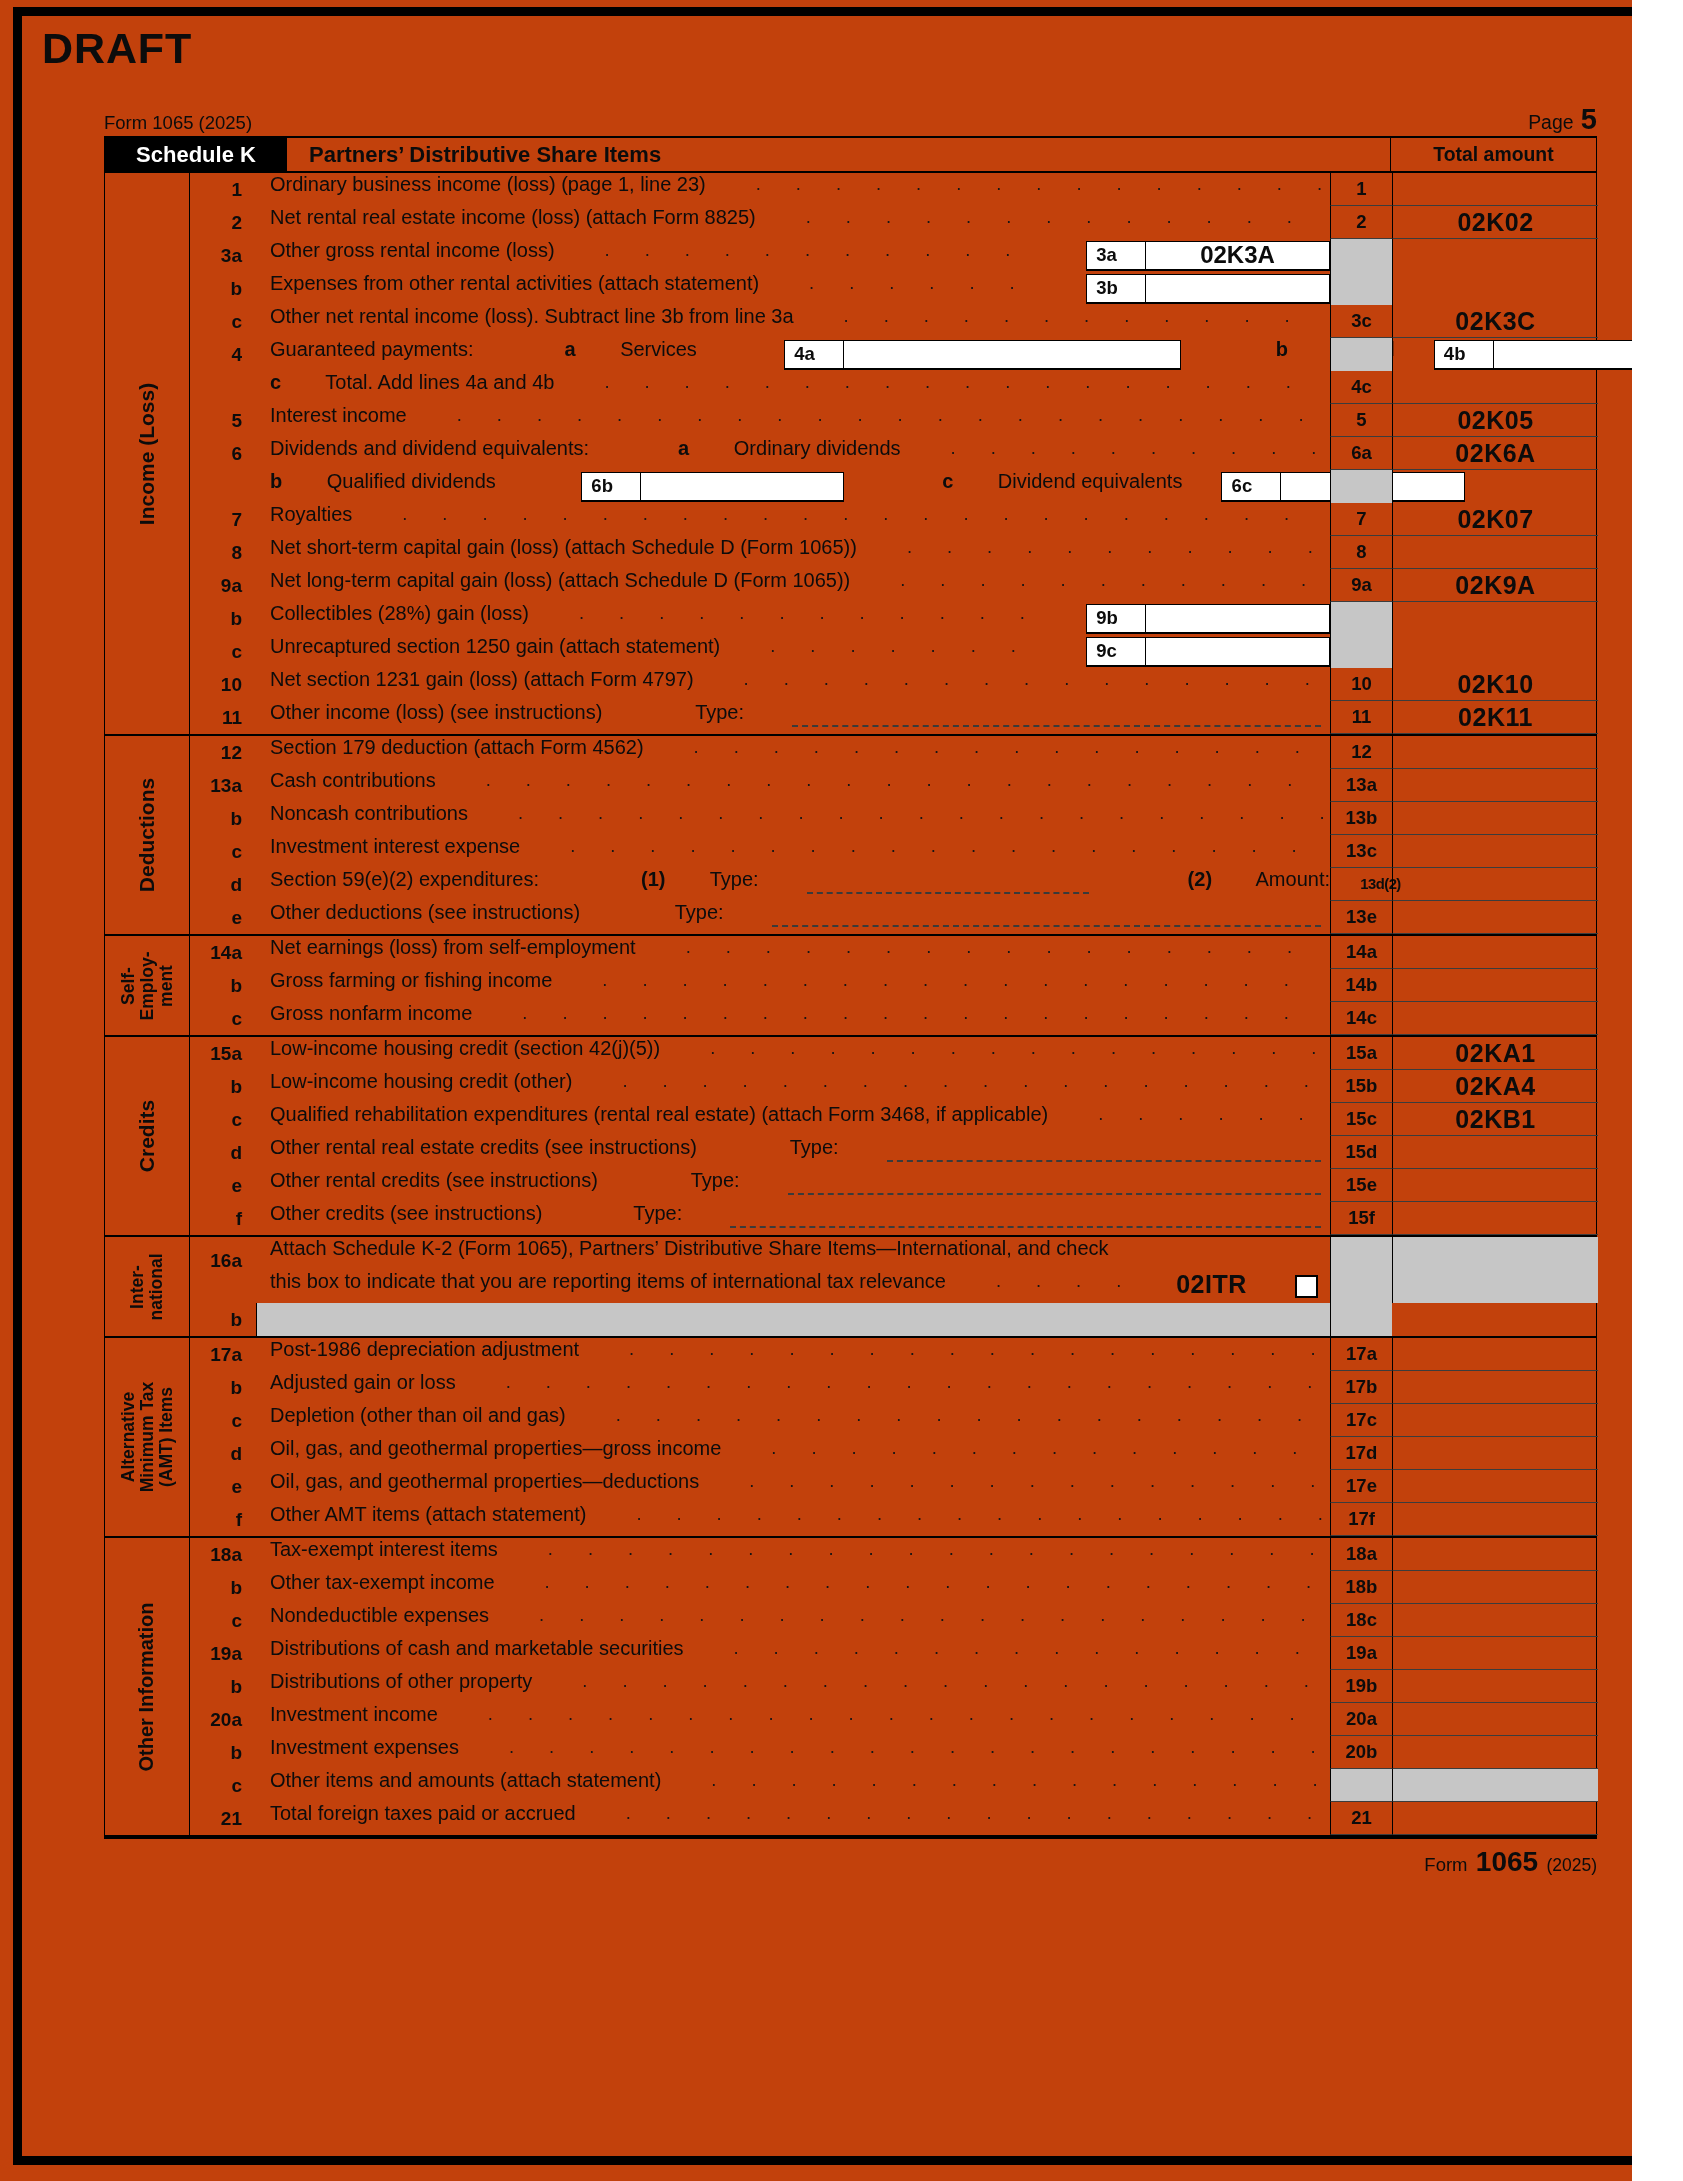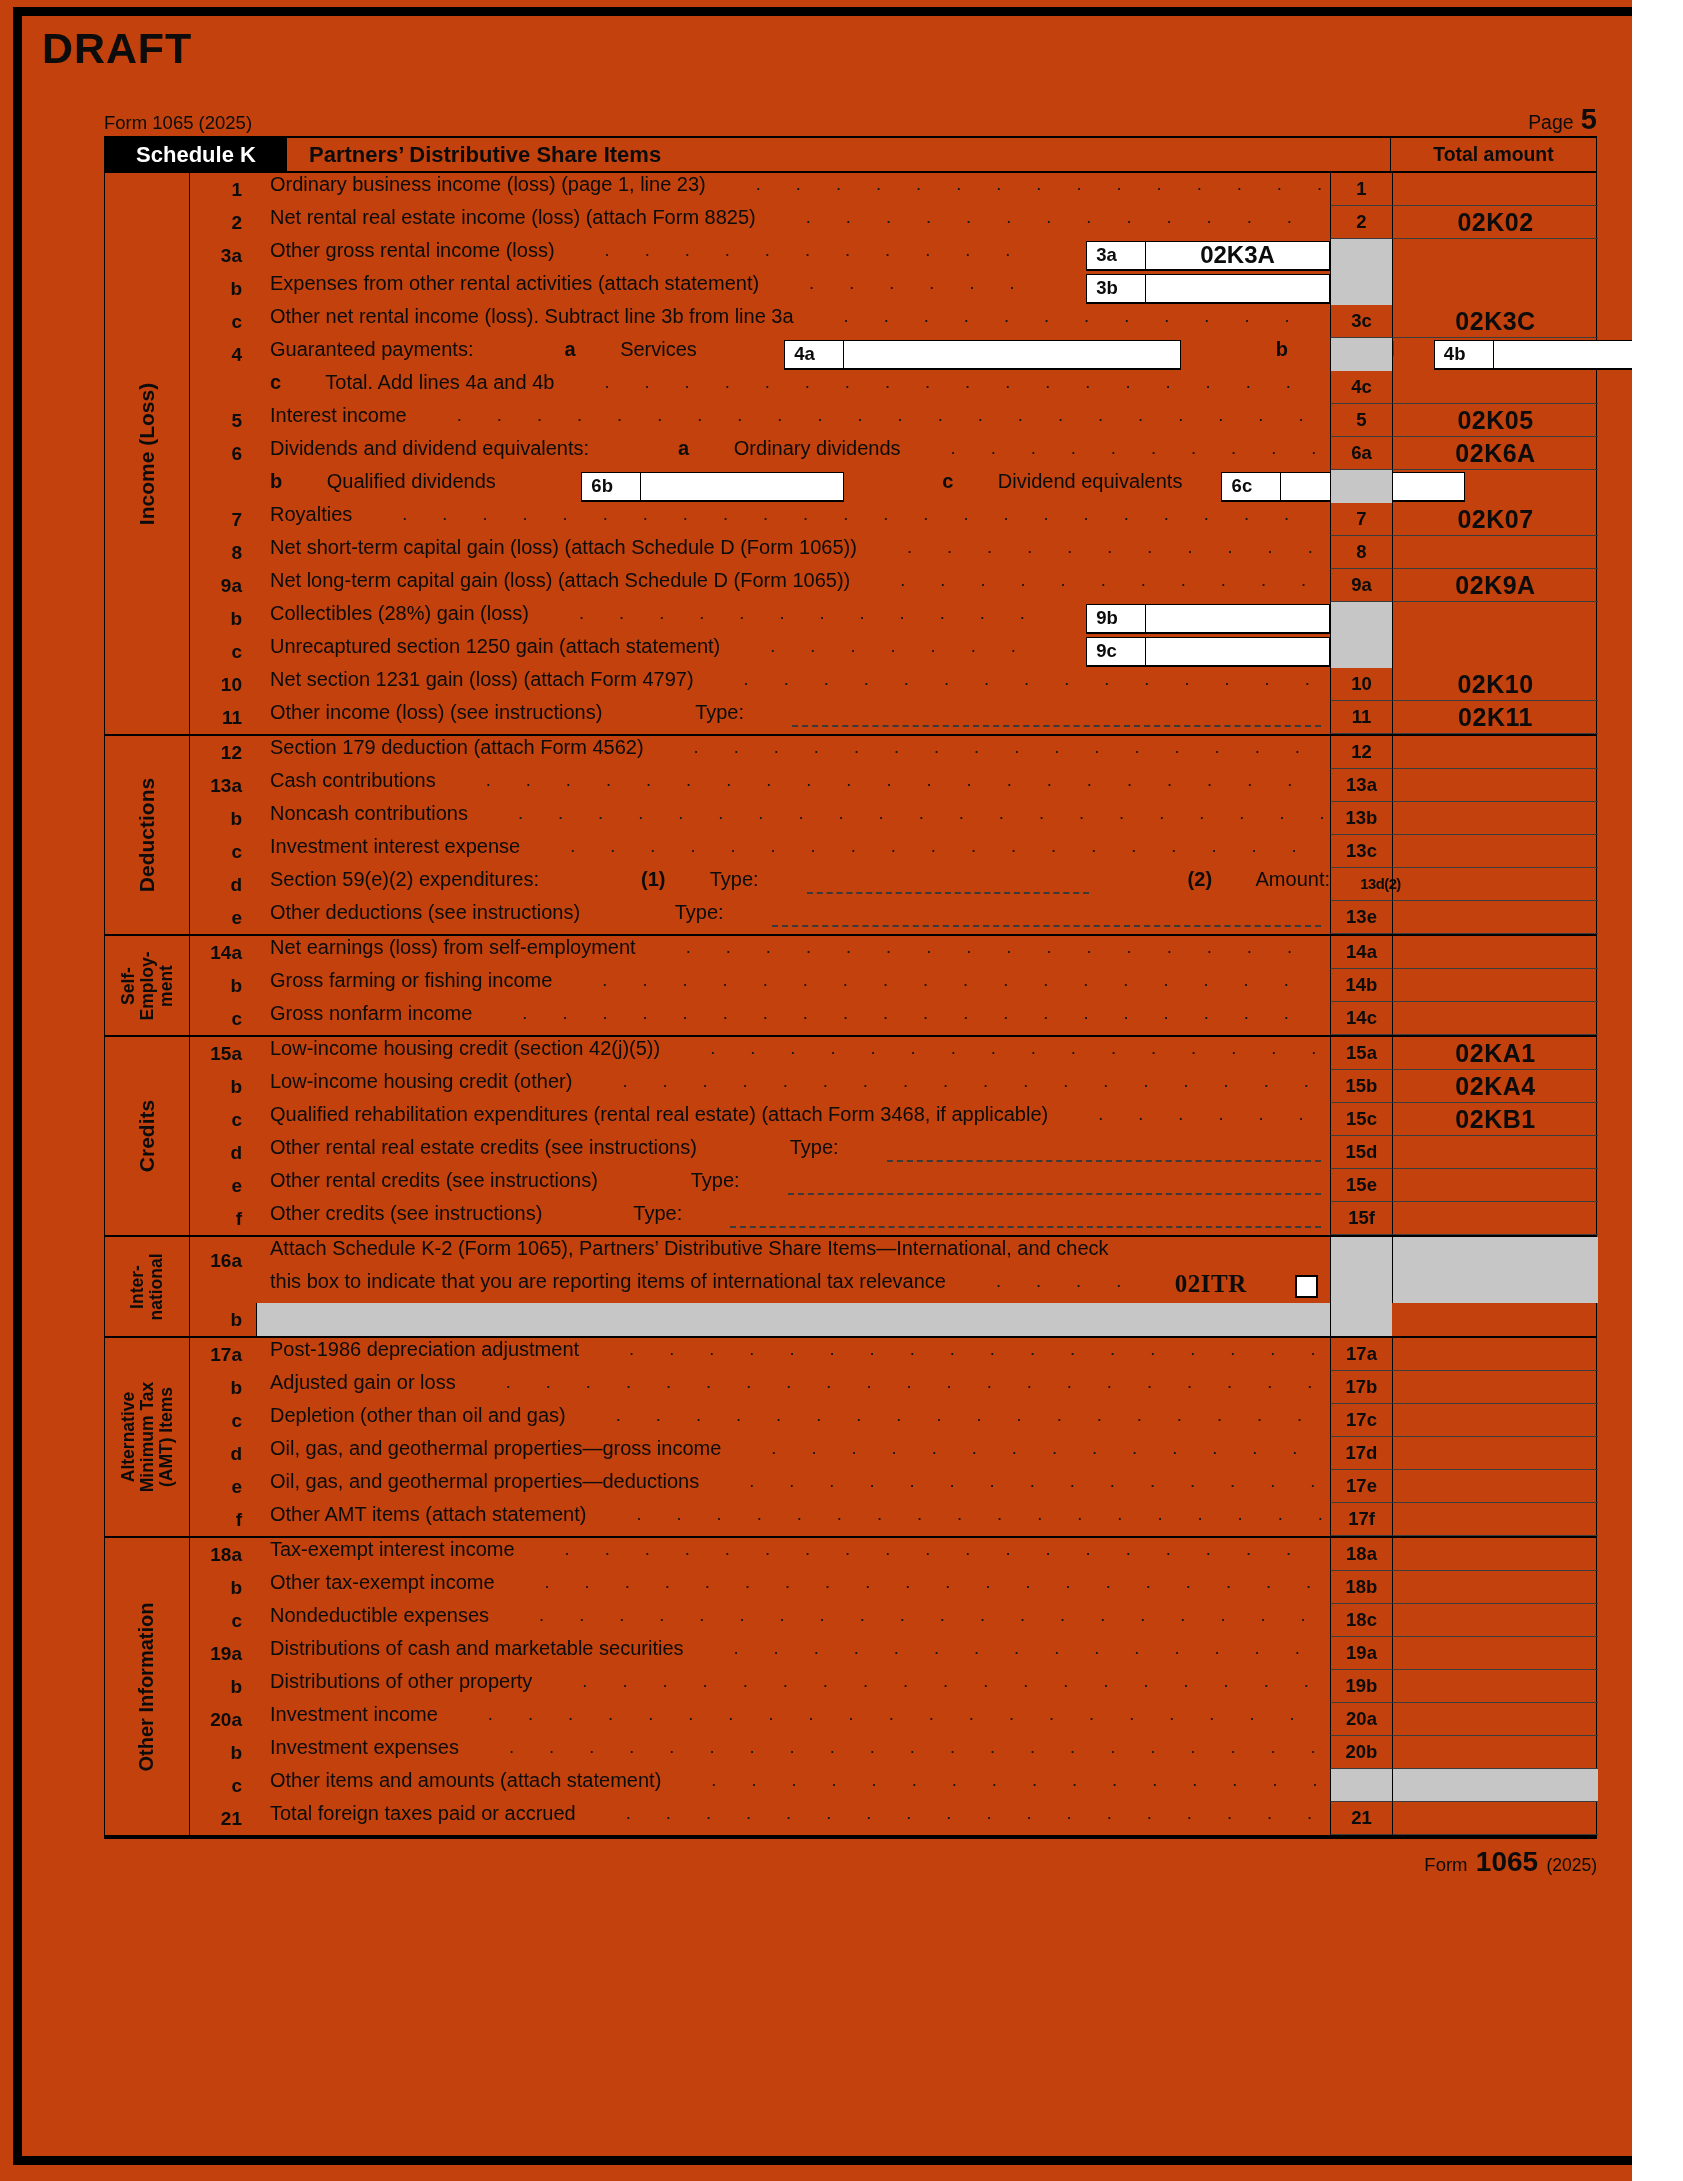--- a/index.html
+++ b/index.html
@@ -44,21 +44,21 @@
         word-spacing:28px;letter-spacing:0.9px;}
   .dash{border-bottom:2px dashed #3a3a3a;height:0;align-self:flex-end;margin:0 9.2px 7.4px 9.2px;}
   .dash.flex{flex:1 1 auto;}
   .ebox{display:flex;align-items:stretch;height:30px;border:1.8px solid #000;border-bottom-width:2.8px;
         box-sizing:border-box;background:#fff;flex:none;align-self:center;}
   .ebox .lbl{width:59px;flex:none;border-right:1.8px solid #000;display:flex;align-items:center;
         padding-left:9.2px;font-weight:bold;font-size:18.5px;box-sizing:border-box;}
   .ebox .val{flex:1;display:flex;align-items:center;justify-content:center;
         font-weight:bold;font-size:24px;}
   .mla{margin-left:auto;}
-  .codetx{font-weight:bold;font-size:25px;flex:none;margin-left:7.4px;letter-spacing:0.5px;font-family:Liberation Serif, serif;}
+  .codetx{font-weight:bold;font-size:25px;flex:none;margin-left:7.4px;letter-spacing:0.5px;}
   .cbx{width:23px;height:23px;flex:none;border:2.1px solid #000;background:#fff;
         align-self:center;margin-left:9.2px;margin-right:12px;box-sizing:border-box;}
   .rn{border-left:1.2px solid #000;display:flex;align-items:center;justify-content:center;
         font-weight:bold;font-size:18.5px;}
   .rn.small{font-size:14.8px;letter-spacing:-0.5px;padding-left:38px;}
   .amt{border-left:1.2px solid #000;display:flex;align-items:center;justify-content:center;}
   .amtcode{font-weight:bold;font-size:25px;letter-spacing:0.5px;}
   .bb{border-bottom:1.6px solid #3c3c3c;}
   .shaded{background:#c6c6c6;}
 
@@ -663,21 +663,21 @@
         </div>
         <div class="section">
           <div class="side">
             <span style="font-size: 20px;">Other Information</span>
           </div>
           <div class="rows">
             <div class="row" style="height: 33px;">
               <div class="cell ncol">18a</div>
               <div class="cell desc">
                 <div class="dline">
-                  <span class="txt">Tax-exempt interest income</span>
+                  <span class="txt">Tax-exempt interest items</span>
                   <span class="dl"></span>
                 </div>
               </div>
               <div class="cell rn bb">18a</div>
               <div class="cell amt bb"></div>
             </div>
             <div class="row" style="height: 33px;">
               <div class="cell ncol">b</div>
               <div class="cell desc">
                 <div class="dline">

